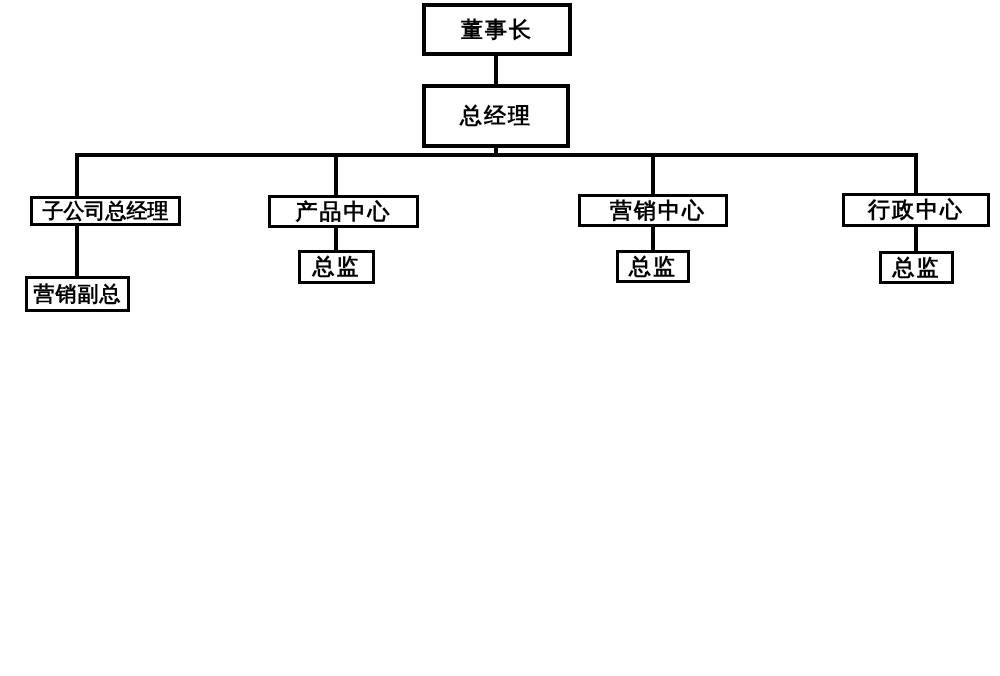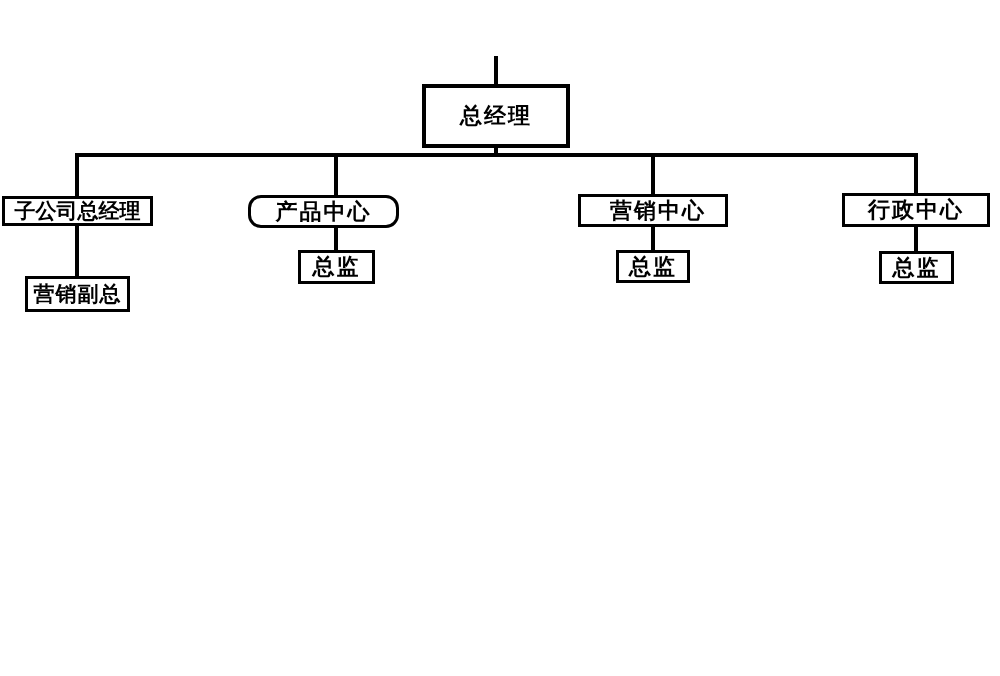--- a/index.html
+++ b/index.html
@@ -24,21 +24,21 @@
     display: flex;
     align-items: center;
     justify-content: center;
     font-size: 22px;
     font-weight: 600;
     letter-spacing: 2px;
     white-space: nowrap;
     line-height: 1;
   }
   .node.lv-top { border-width: 4px; }
-  .node.tight { letter-spacing: 0; font-size: 21px; }
+  .node.tight { letter-spacing: 0; font-size: 21px; margin-left: 28px; }
   .cline {
     position: absolute;
     background: #000000;
   }
 </style>
 </head>
 <body>
 
 <div class="canvas">
 
@@ -47,30 +47,33 @@
   <div class="cline" style="left:75px;  top:153px; width:843px; height:4px;"></div>
   <div class="cline" style="left:75px;  top:153px; width:4px;   height:43px;"></div>
   <div class="cline" style="left:334px; top:153px; width:4px;   height:42px;"></div>
   <div class="cline" style="left:651px; top:153px; width:4px;   height:41px;"></div>
   <div class="cline" style="left:914px; top:153px; width:4px;   height:40px;"></div>
   <div class="cline" style="left:75px;  top:226px; width:4px;   height:50px;"></div>
   <div class="cline" style="left:334px; top:228px; width:4px;   height:22px;"></div>
   <div class="cline" style="left:651px; top:226px; width:4px;   height:24px;"></div>
   <div class="cline" style="left:914px; top:227px; width:4px;   height:24px;"></div>
 
+  <div class="node lv-top" style="left:422px; top:3px; width:150px; height:53px;">
+    <span>董事长</span>
+  </div>
 
   <div class="node lv-top" style="left:422px; top:84px; width:148px; height:64px;">
     <span>总经理</span>
   </div>
 
   <div class="node tight" style="left:2px; top:196px; width:151px; height:30px;">
     <span>子公司总经理</span>
   </div>
 
-  <div class="node" style="left:248px; top:195px; width:151px; height:33px;border-radius:13px;">
+  <div class="node" style="left:268px; top:195px; width:151px; height:33px;">
     <span>产品中心</span>
   </div>
 
   <div class="node" style="left:578px; top:194px; width:150px; height:33px;padding-left:10px;">
     <span>营销中心</span>
   </div>
 
   <div class="node" style="left:25px; top:276px; width:105px; height:36px; font-size:21px; letter-spacing:1px;">
     <span>营销副总</span>
   </div>

